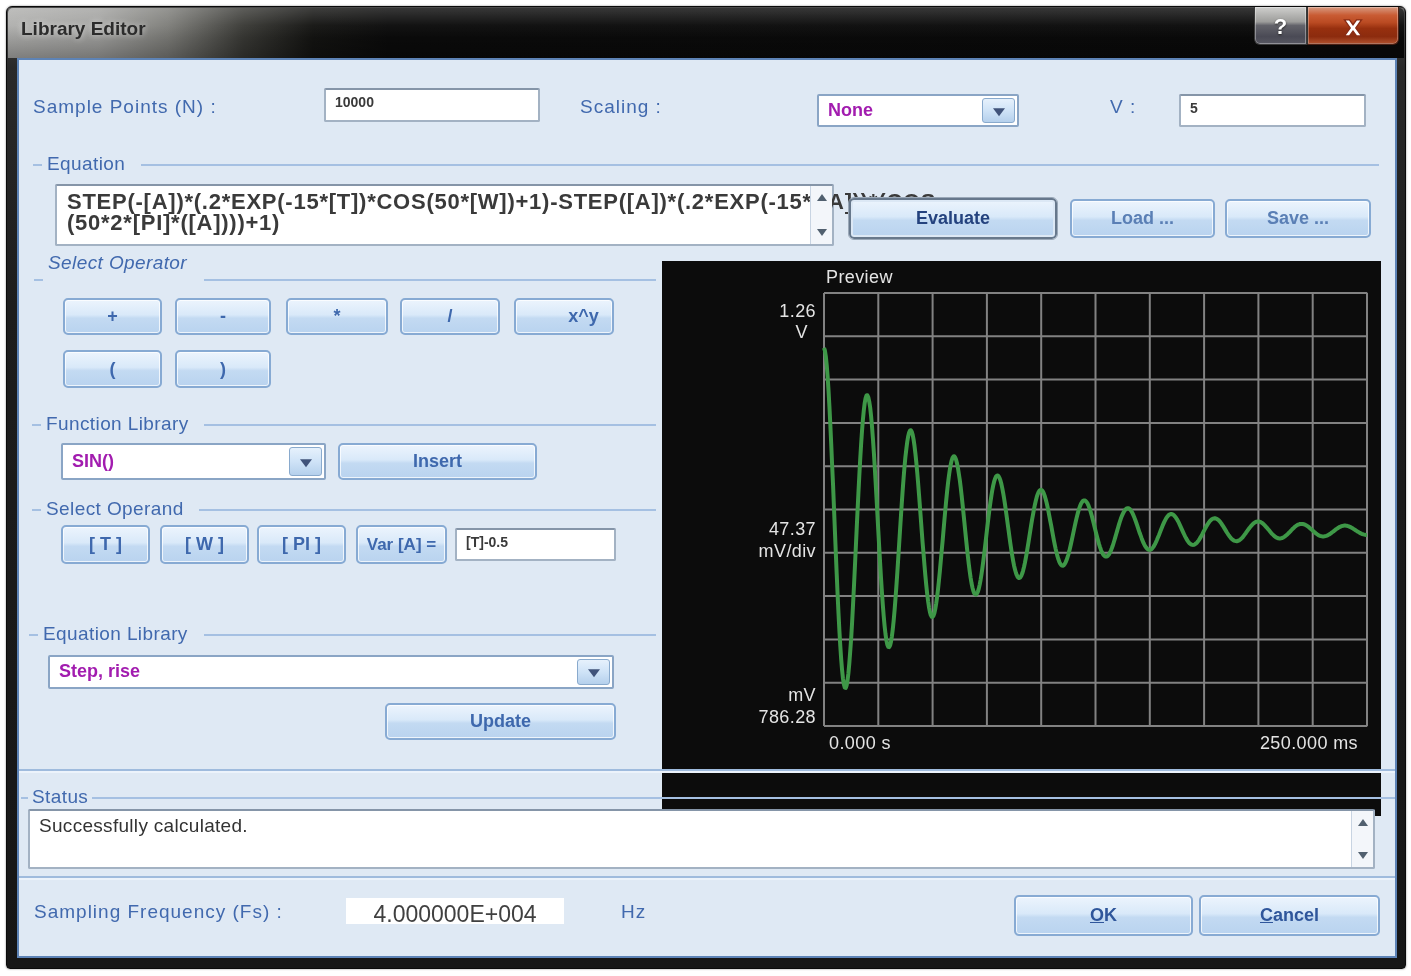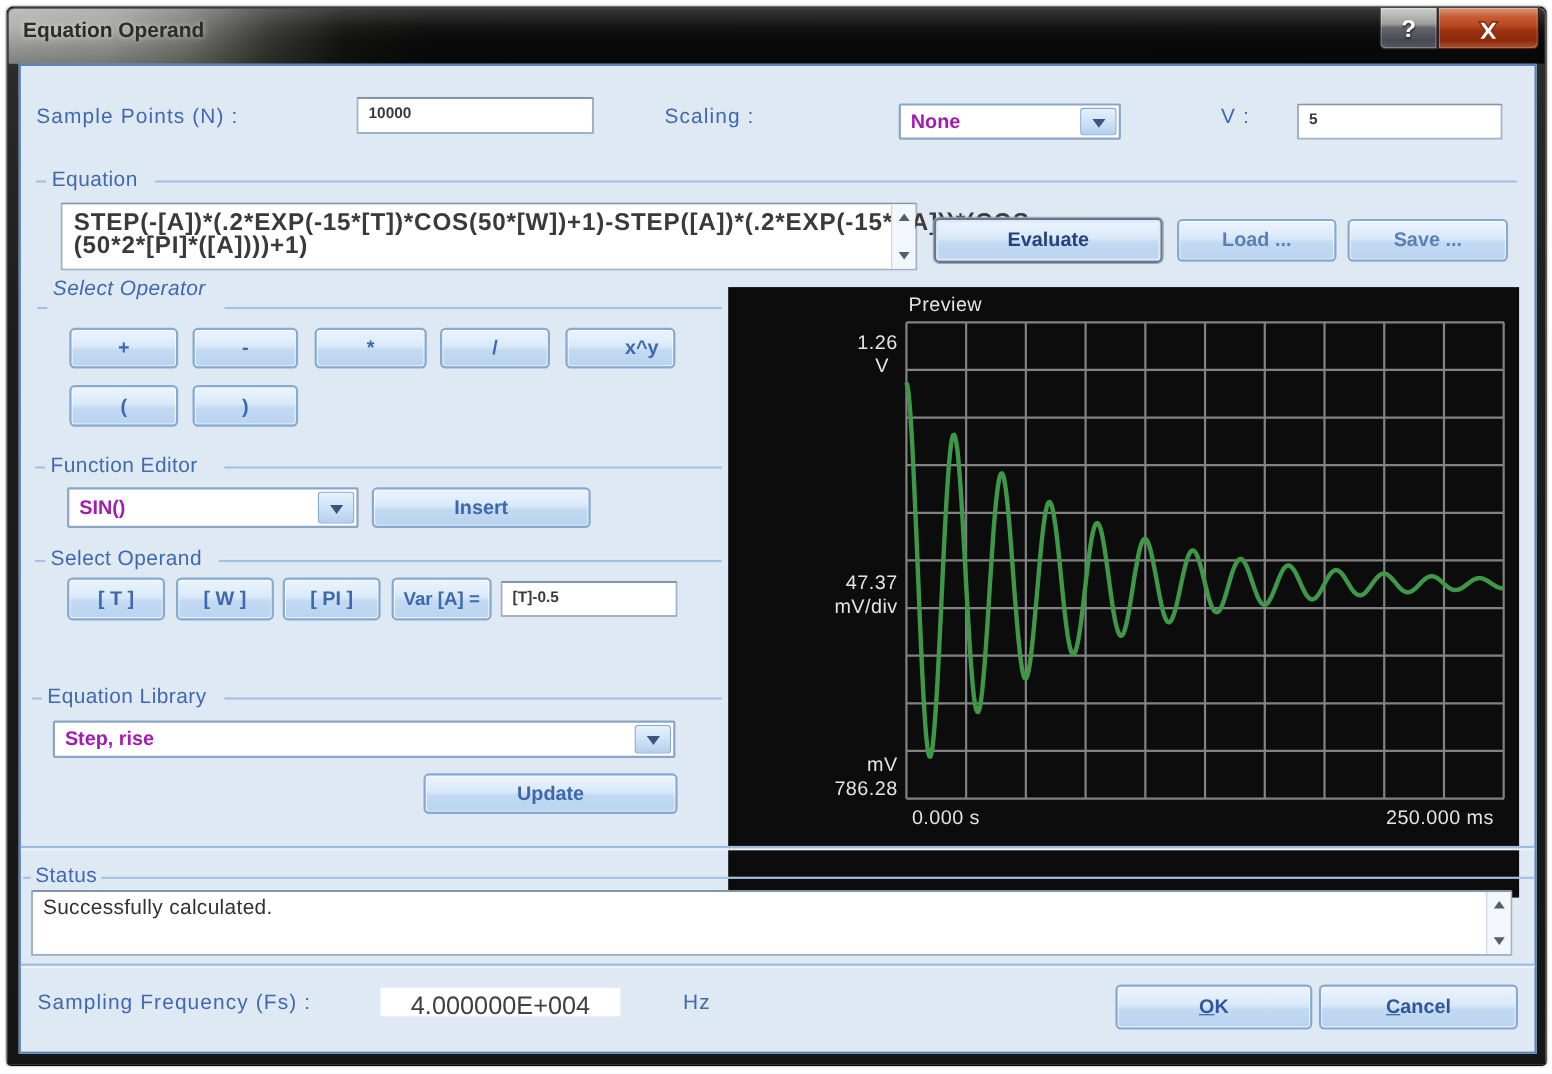--- a/index.html
+++ b/index.html
@@ -38,36 +38,36 @@
 .dbtn:after{content:"";position:absolute;left:50%;top:50%;transform:translate(-50%,-35%);
  border-left:6px solid transparent;border-right:6px solid transparent;border-top:8px solid #40537a;}
 .sbar{position:absolute;right:0;top:0;bottom:0;width:22px;background:#f3f6fa;border-left:1px solid #c8d4e2;}
 .sar{position:absolute;left:50%;transform:translateX(-50%);width:0;height:0;}
 .up{top:8px;border-left:5px solid transparent;border-right:5px solid transparent;border-bottom:7px solid #51606f;}
 .dn{bottom:8px;border-left:5px solid transparent;border-right:5px solid transparent;border-top:7px solid #51606f;}
 .sep{position:absolute;left:0;width:1376px;height:2px;background:#9fbbdd;box-shadow:0 2px 0 #ecf3fb;}
 </style></head><body>
 <div id="win">
  <div id="titlegrad"></div>
- <div id="title">Equation Operand</div>
+ <div id="title">Library Editor</div>
  <div class="capbtns">
   <div id="helpbtn">?</div>
   <div id="closebtn">
         <svg width="23" height="19" viewBox="0 0 23 19">
     <path d="M3 1.5 L8 1.5 L11.5 6.3 L15 1.5 L20 1.5 L14.3 9.5 L20 17.5 L15 17.5 L11.5 12.7 L8 17.5 L3 17.5 L8.7 9.5 Z" fill="#fff" stroke="#8a2d15" stroke-width="1.4"></path>
         </svg>
       </div>
  </div>
  <div id="content">
 
   <div class="lbl" style="left:14px;top:36px;">Sample Points (N) :</div>
   <div class="inp" style="left:305px;top:28px;width:216px;height:34px;">
         <div class="t">10000</div>
       </div>
-  <div class="lbl" style="left:585px;top:36px;text-align:center;">Scaling :</div>
+  <div class="lbl" style="left:561px;top:36px;text-align:center;">Scaling :</div>
   <div class="combo" style="left:798px;top:34px;width:202px;height:33px;">
         <div class="t">None</div>
         <div class="dbtn"></div>
       </div>
   <div class="lbl" style="left:1091px;top:36px;">V :</div>
   <div class="inp" style="left:1160px;top:34px;width:187px;height:33px;">
         <div class="t">5</div>
       </div>
 
   <div class="gline" style="left:14px;top:104px;width:9px;"></div>
@@ -89,21 +89,21 @@
   <div class="gline" style="left:185px;top:219px;width:452px;"></div>
   <div class="btn" style="left:44px;top:238px;width:99px;height:37px;line-height:33px;">+</div>
   <div class="btn" style="left:156px;top:238px;width:96px;height:37px;line-height:33px;">-</div>
   <div class="btn" style="left:267px;top:238px;width:102px;height:37px;line-height:33px;">*</div>
   <div class="btn" style="left:381px;top:238px;width:100px;height:37px;line-height:33px;">/</div>
   <div class="btn" style="left:495px;top:238px;width:100px;height:37px;line-height:33px;padding-left:39px;">x^y</div>
   <div class="btn" style="left:44px;top:290px;width:99px;height:38px;line-height:34px;">(</div>
   <div class="btn" style="left:156px;top:290px;width:96px;height:38px;line-height:34px;">)</div>
 
   <div class="gline" style="left:13px;top:364px;width:9px;"></div>
-  <div class="glbl" style="left:27px;top:353px;">Function Editor</div>
+  <div class="glbl" style="left:27px;top:353px;">Function Library</div>
   <div class="gline" style="left:185px;top:364px;width:452px;"></div>
   <div class="combo" style="left:42px;top:383px;width:265px;height:37px;">
         <div class="t" style="padding-top:6px;">SIN()</div>
         <div class="dbtn"></div>
       </div>
   <div class="btn" style="left:319px;top:383px;width:199px;height:37px;line-height:33px;">Insert</div>
 
   <div class="gline" style="left:13px;top:449px;width:9px;"></div>
   <div class="glbl" style="left:27px;top:438px;">Select Operand</div>
   <div class="gline" style="left:180px;top:449px;width:457px;"></div>

